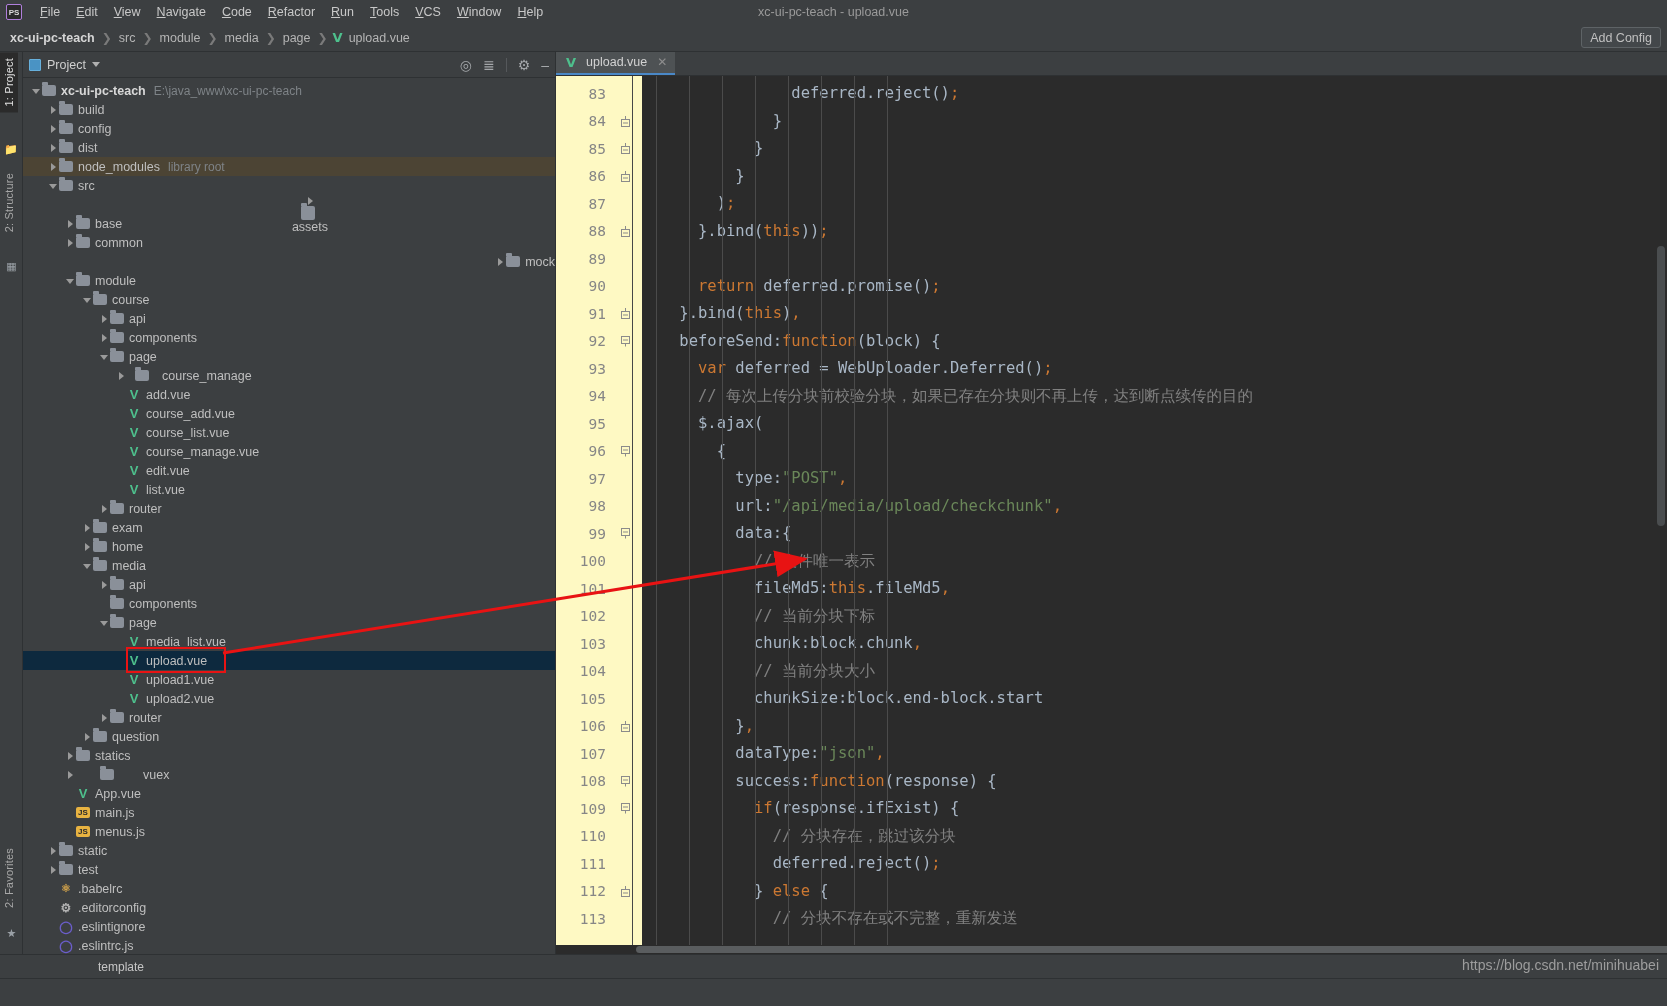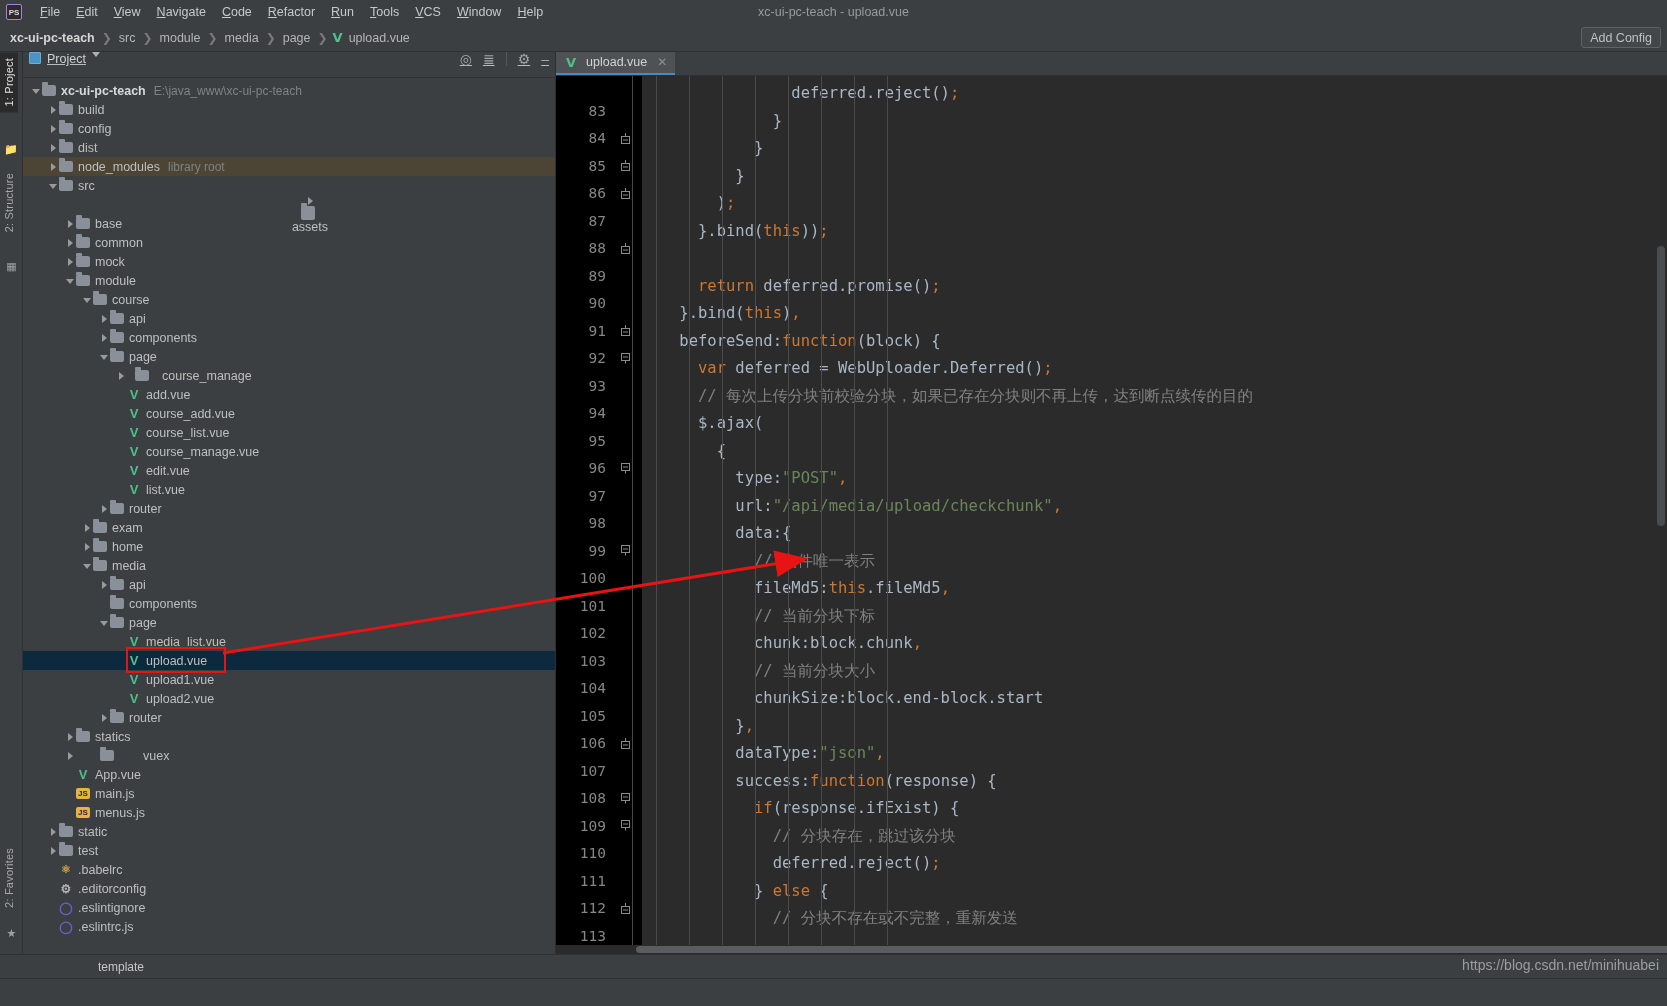--- a/index.html
+++ b/index.html
@@ -81,24 +81,23 @@
   .vtab-wrap { position: absolute; left: 0; }
   .mini-ico { color: #9aa0a6; font-size: 11px; text-align: center; padding: 3px 0; }
 
   
   .project-panel {
     width: 533px; background: #3c3f41;
     display: flex; flex-direction: column;
     border-right: 1px solid #2e3133;
   }
   .panel-head {
-    height: 26px; display: flex; align-items: flex-start;
+    height: 26px; display: flex; align-items: center;
     padding: 0 6px; font-size: 12.5px;
     border-bottom: 1px solid #2e3133;
-    text-decoration: underline;
   }
   .panel-head .sq {
     width: 12px; height: 12px; background: #4a93c4;
     border: 1px solid #67b0dc; margin-right: 6px; border-radius: 1px;
   }
   .panel-head .ttl { color: #cfcfcf; }
   .caret-down {
     margin-left: 6px; width: 0; height: 0;
     border-left: 4px solid transparent; border-right: 4px solid transparent;
     border-top: 5px solid #b0b0b0;
@@ -168,22 +167,22 @@
   .etab {
     height: 24px; padding: 0 8px 0 10px;
     display: flex; align-items: center; gap: 6px;
     background: #4e5254; border-bottom: 2px solid #4a88c7;
     font-size: 12.5px; color: #d2d2d2;
   }
   .etab .x { color: #8e8e8e; font-size: 12px; margin-left: 4px; }
 
   .code-area { flex: 1; display: flex; position: relative; overflow: hidden; }
   .gutter {
-    width: 86px; background: #000000; flex: 0 0 86px;
-    position: relative; padding-top: 21px;
+    width: 86px; background: #fef9c3; flex: 0 0 86px;
+    position: relative; padding-top: 4px;
   }
   .gl {
     height: 27.5px; display: flex; align-items: center;
     justify-content: flex-end; padding-right: 36px;
     color: #868686; font-size: 14.5px;
     font-family: "DejaVu Sans Mono", monospace;
   }
   .fold {
     position: absolute; right: 12px; width: 9px; height: 11px;
     color: #8b8b8b;
@@ -356,21 +355,21 @@
           <div class="row" style="padding-left: 42px;">
             <span class="arrow closed"></span>
             <span class="folder"></span>
             <span class="lbl">base</span>
           </div>
           <div class="row" style="padding-left: 42px;">
             <span class="arrow closed"></span>
             <span class="folder"></span>
             <span class="lbl">common</span>
           </div>
-          <div class="row" style="padding-left: 42px;">
+          <div class="row" style="padding-left: 42px; justify-content: flex-end;">
             <span class="arrow closed"></span>
             <span class="folder"></span>
             <span class="lbl">mock</span>
           </div>
           <div class="row" style="padding-left: 42px;">
             <span class="arrow open"></span>
             <span class="folder"></span>
             <span class="lbl">module</span>
           </div>
           <div class="row" style="padding-left: 59px;">
@@ -481,20 +480,25 @@
           </div>
           <div class="row" style="padding-left: 93px;">
             <span class="arrow "></span>
             <span class="ficon vue">V</span>
             <span class="lbl">upload2.vue</span>
           </div>
           <div class="row" style="padding-left: 76px;">
             <span class="arrow closed"></span>
             <span class="folder"></span>
             <span class="lbl">router</span>
+          </div>
+          <div class="row" style="padding-left: 59px;">
+            <span class="arrow closed"></span>
+            <span class="folder"></span>
+            <span class="lbl">question</span>
           </div>
           <div class="row" style="padding-left: 42px;">
             <span class="arrow closed"></span>
             <span class="folder"></span>
             <span class="lbl">statics</span>
           </div>
           <div class="row" style="padding-left: 42px; gap: 24px;">
             <span class="arrow closed"></span>
             <span class="folder"></span>
             <span class="lbl">vuex</span>

